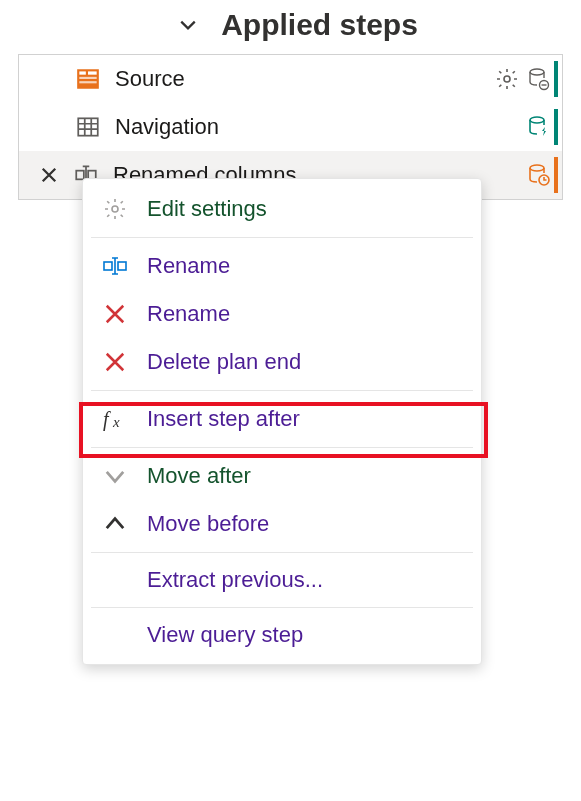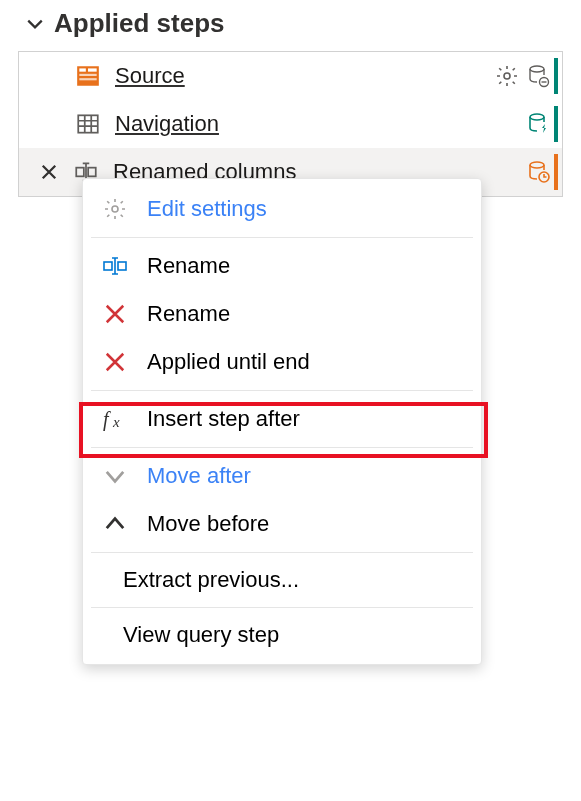--- a/index.html
+++ b/index.html
@@ -8,39 +8,39 @@
       font-size: 21px;
       color: #323130;
       background: #fff;
       width: 581px;
       height: 801px;
       overflow: hidden;
     }
     .panel-header {
       display: flex;
       align-items: center;
-      gap: 10px;
+      gap: 24px;
       padding: 8px 10px 12px 26px;
       font-weight: 600;
-      font-size: 26px;
+      font-size: 30px;
+      justify-content: center;
     }
     .panel-header .chev { width: 18px; height: 18px; display:flex; align-items:center; justify-content:center; }
     .steps-container {
       border: 1px solid #d1d1d1;
       margin: 0 18px 0 18px;
     }
     .step-row {
       display: flex;
       align-items: center;
       height: 48px;
       padding: 0 6px 0 18px;
       gap: 14px;
       position: relative;
       border-right: 4px solid transparent;
-      text-decoration: underline;
     }
     .step-row.selected {
       background: #f3f2f1;
     }
     .step-icon { width: 26px; height: 26px; display:flex; align-items:center; justify-content:center; flex-shrink:0; }
     .step-label { flex: 1; font-size: 22px; color:#1b1a19; white-space:nowrap; overflow:hidden; }
     .step-actions { display:flex; align-items:center; gap:6px; flex-shrink:0; }
     .step-row .status-icon { width:26px; height:26px; display:flex; align-items:center; justify-content:center; }
     .row-accent { position:absolute; right:0; top:6px; bottom:6px; width:4px; }
     .row-accent.teal { background:#008575; }
@@ -57,28 +57,28 @@
       box-shadow: 0 4px 14px rgba(0,0,0,0.18);
       border-radius: 4px;
       padding: 6px 0;
     }
     .menu-item {
       display: flex;
       align-items: center;
       gap: 18px;
       padding: 10px 18px;
       font-size: 22px;
-      color: #000000;
+      color: #4c1d95;
       cursor: pointer;
       position: relative;
     }
-    .menu-item.disabled { color: #3b82f6; cursor: default; }
+    .menu-item.disabled { color: #14532d; cursor: default; }
     .menu-icon { width:28px; height:28px; display:flex; align-items:center; justify-content:center; flex-shrink:0; }
     .menu-divider { height:1px; background:#e5e5e5; margin: 4px 8px; }
-    .menu-item.indent { padding-left: 40px; }
+    .menu-item.indent { padding-left: 64px; }
     .highlight-box {
       position:absolute;
       border: 4px solid #e81123;
       left: 79px;
       top: 402px;
       width: 409px;
       height: 56px;
       pointer-events: none;
     }
     svg { display:block; }
@@ -209,21 +209,21 @@
         </svg>
     </span>
     <span>Rename</span>
   </div>
   <div class="menu-item">
     <span class="menu-icon">
       <svg width="22" height="22" viewBox="0 0 16 16">
           <path d="M2 2l12 12M14 2L2 14" stroke="#d13438" stroke-width="1.8"></path>
         </svg>
     </span>
-    <span>Applied until end</span>
+    <span>Delete plan end</span>
   </div>
   <div class="menu-divider"></div>
   <div class="menu-item">
     <span class="menu-icon">
       <svg width="26" height="24" viewBox="0 0 26 24">
           <text x="1" y="19" font-family="Georgia,serif" font-style="italic" font-size="20" fill="#323130">f</text>
           <text x="11" y="20" font-family="Georgia,serif" font-style="italic" font-size="15" fill="#323130">x</text>
         </svg>
     </span>
     <span>Insert step after</span>

